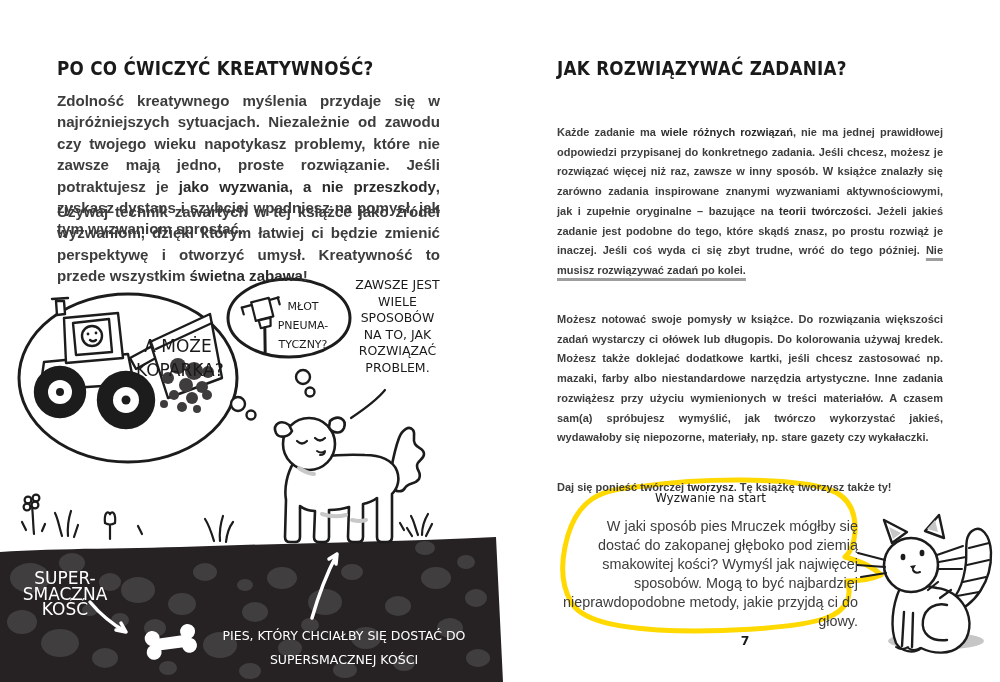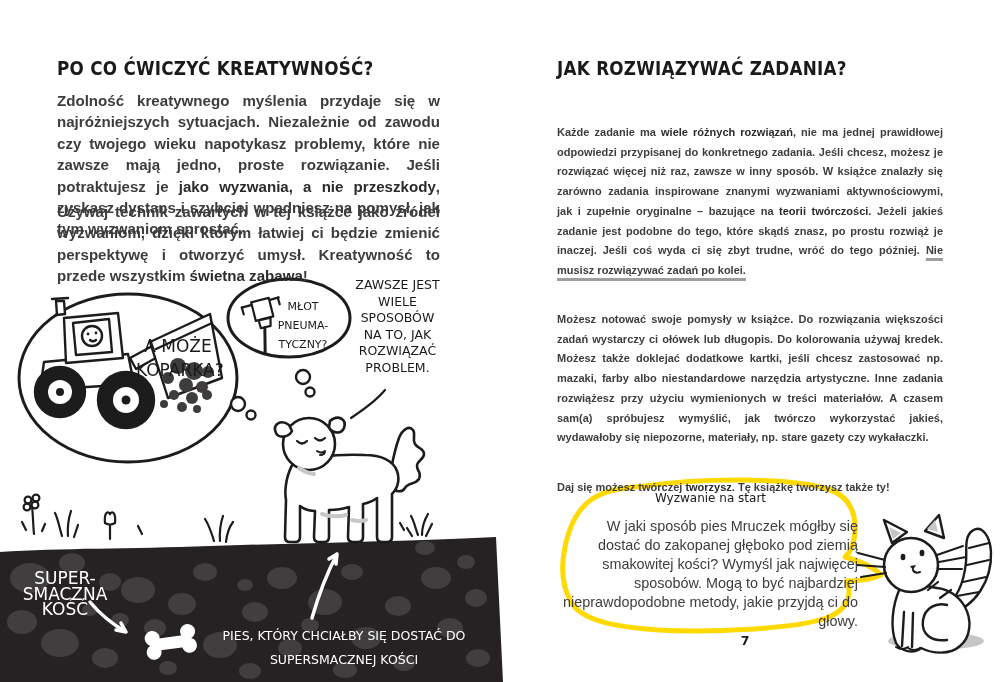--- a/index.html
+++ b/index.html
@@ -230,20 +230,20 @@
   <div class="abs comic white" style="left:200px;top:624px;width:288px;font-size:12.5px;line-height:24px">PIES, KTÓRY CHCIAŁBY SIĘ DOSTAĆ DO SUPERSMACZNEJ KOŚCI</div>
 </section>
 
 <section>
   <h1 class="abs heading" style="left:557px;top:56px">JAK ROZWIĄZYWAĆ ZADANIA?</h1>
 
   <p class="abs body-text right-col" style="top:90px"><span>Każde zadanie ma </span><b>wiele różnych rozwiązań</b><span>, nie ma jednej prawidłowej odpowiedzi przypisanej do konkretnego zadania. Jeśli chcesz, możesz je rozwiązać więcej niż raz, zawsze w inny sposób. W książce znalazły się zarówno zadania inspirowane znanymi wyzwaniami aktywnościowymi, jak i zupełnie oryginalne – bazujące na </span><b>teorii twórczości</b><span>. Jeżeli jakieś zadanie jest podobne do tego, które skądś znasz, po prostu rozwiąż je inaczej. Jeśli coś wyda ci się zbyt trudne, wróć do tego później. </span><span class="u">Nie musisz rozwiązywać zadań po kolei.</span></p>
 
   <p class="abs body-text right-col" style="top:277px">Możesz notować swoje pomysły w książce. Do rozwiązania większości zadań wystarczy ci ołówek lub długopis. Do kolorowania używaj kredek. Możesz także doklejać dodatkowe kartki, jeśli chcesz zastosować np. mazaki, farby albo niestandardowe narzędzia artystyczne. Inne zadania rozwiążesz przy użyciu wymienionych w treści materiałów. A czasem sam(a) spróbujesz wymyślić, jak twórczo wykorzystać jakieś, wydawałoby się niepozorne, materiały, np. stare gazety czy wykałaczki.</p>
 
-  <p class="abs body-text right-col" style="top:445px"><span>Daj się możesz twórczej </span><b>tworzysz</b><span>. Tę książkę tworzysz także ty!</span></p>
+  <p class="abs body-text right-col" style="top:445px"><span>Daj się ponieść twórczej </span><b>tworzysz</b><span>. Tę książkę tworzysz także ty!</span></p>
 
   <div class="abs comic" style="left:588px;top:486px;width:245px;font-size:12px;line-height:24px">Wyzwanie na start</div>
 
   <div class="abs challenge-body" style="left:563px;top:517px;width:295px">W jaki sposób pies Mruczek mógłby się dostać do zakopanej głęboko pod ziemią smakowitej kości? Wymyśl jak najwięcej sposobów. Mogą to być najbardziej nieprawdopodobne metody, jakie przyjdą ci do głowy.</div>
 
   <div class="abs pagenum" style="left:735px;top:633px;width:20px">7</div>
 </section>
 
 </body></html>

